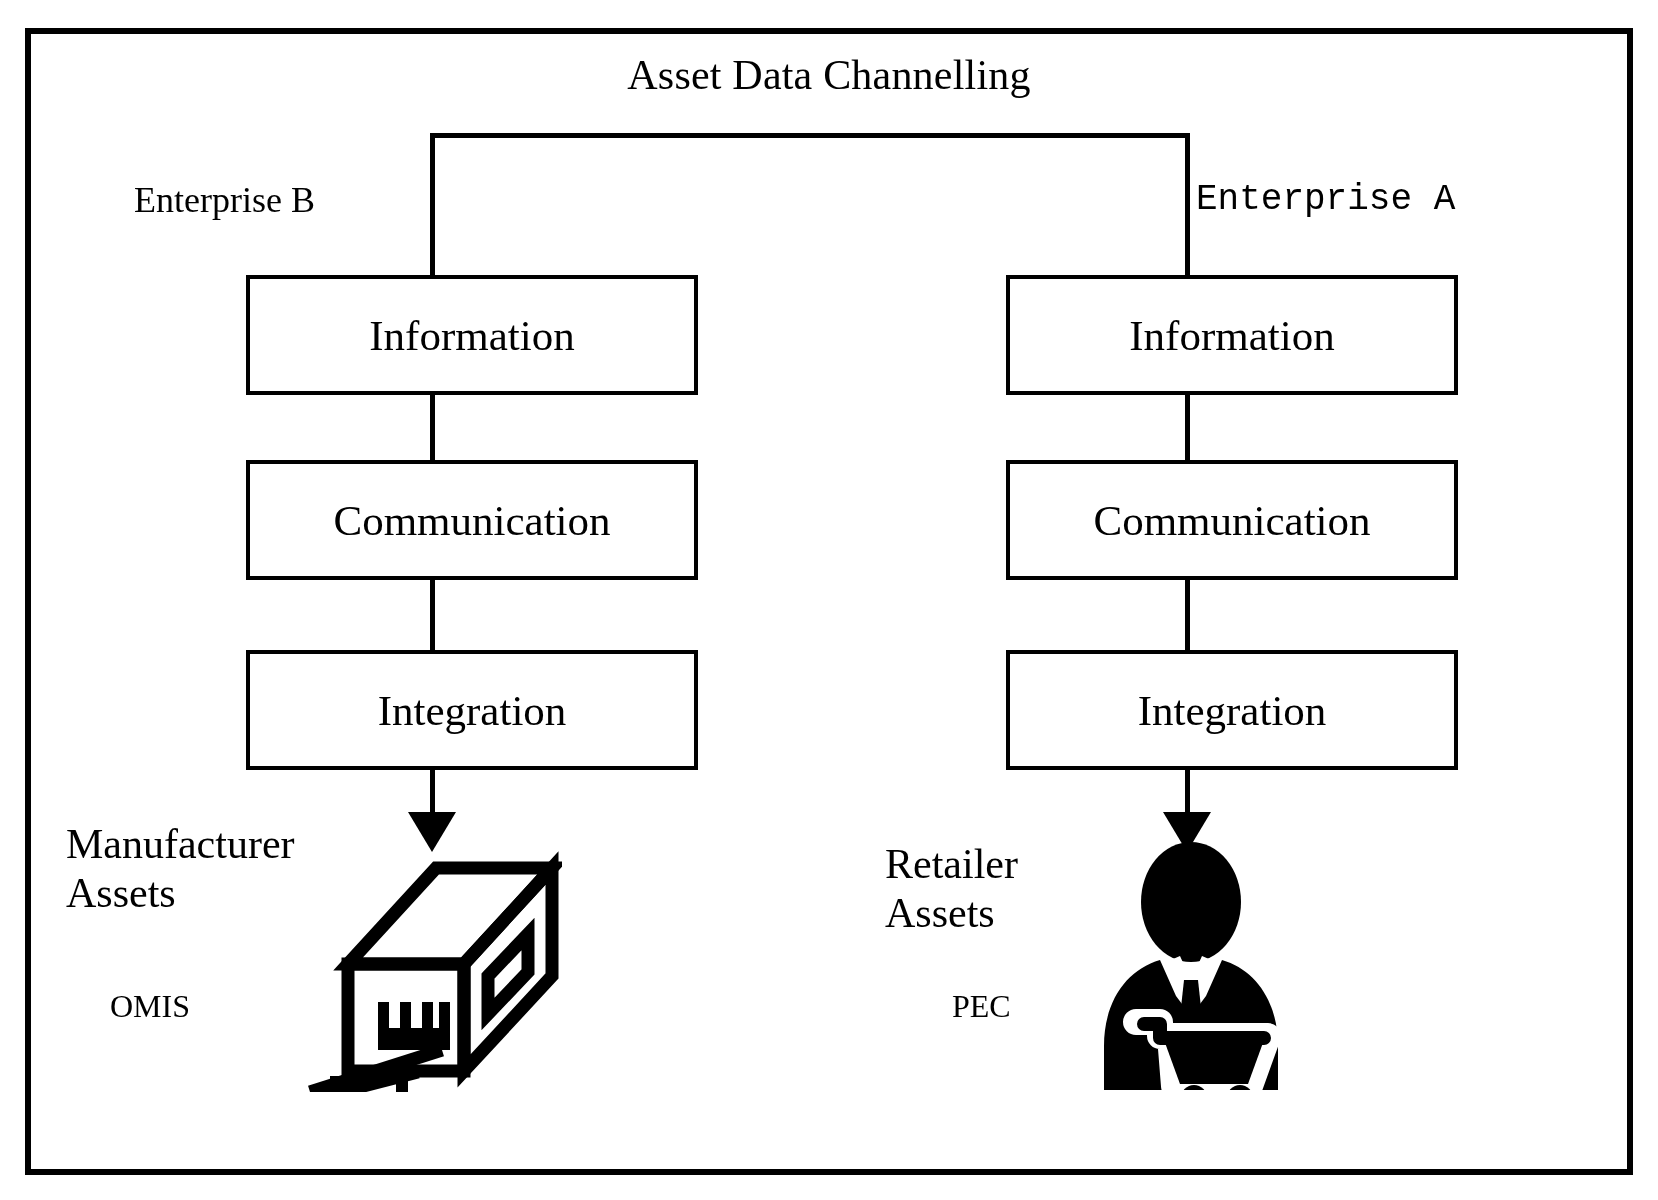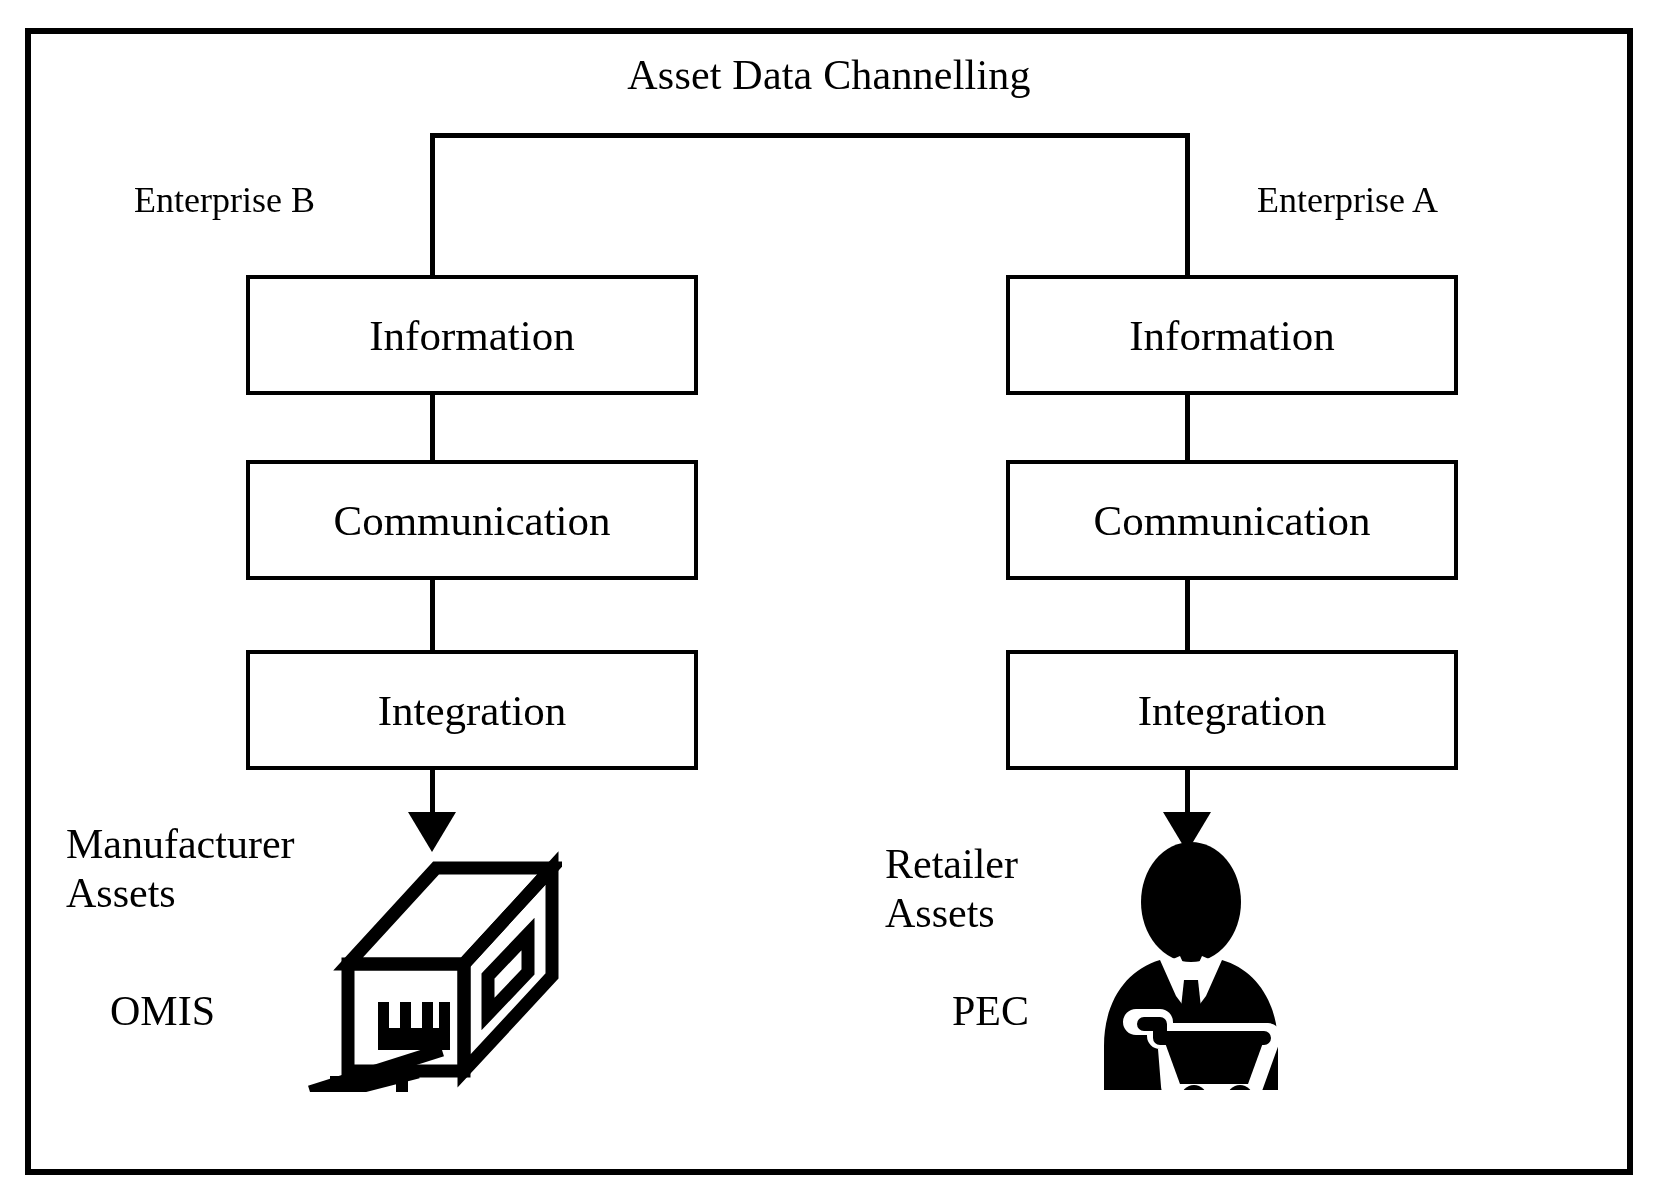--- a/index.html
+++ b/index.html
@@ -40,21 +40,21 @@
     letter-spacing: 0.2px;
     white-space: nowrap;
   }
   .enterprise-label {
     position: absolute;
     font-size: 36px;
     line-height: 1;
     white-space: nowrap;
   }
   .enterprise-left { left: 134px; top: 182px; }
-  .enterprise-right { left: 1257px; top: 182px; }
+  .enterprise-right { left: 1196px; top: 182px; font-family: Liberation Mono, monospace; }
 
   .stage-box {
     position: absolute;
     box-sizing: border-box;
     border: 4px solid #000000;
     background: #ffffff;
     display: flex;
     align-items: center;
     justify-content: center;
     font-size: 43px;
@@ -81,21 +81,21 @@
   }
 
   .asset-label {
     position: absolute;
     font-size: 42px;
     line-height: 1.16;
     white-space: nowrap;
   }
   .sys-label {
     position: absolute;
-    font-size: 42px;
+    font-size: 32px;
     line-height: 1;
     white-space: nowrap;
   }
   .icon-wrap {
     position: absolute;
     z-index: 2;
   }
 </style>
 </head>
 <body>

